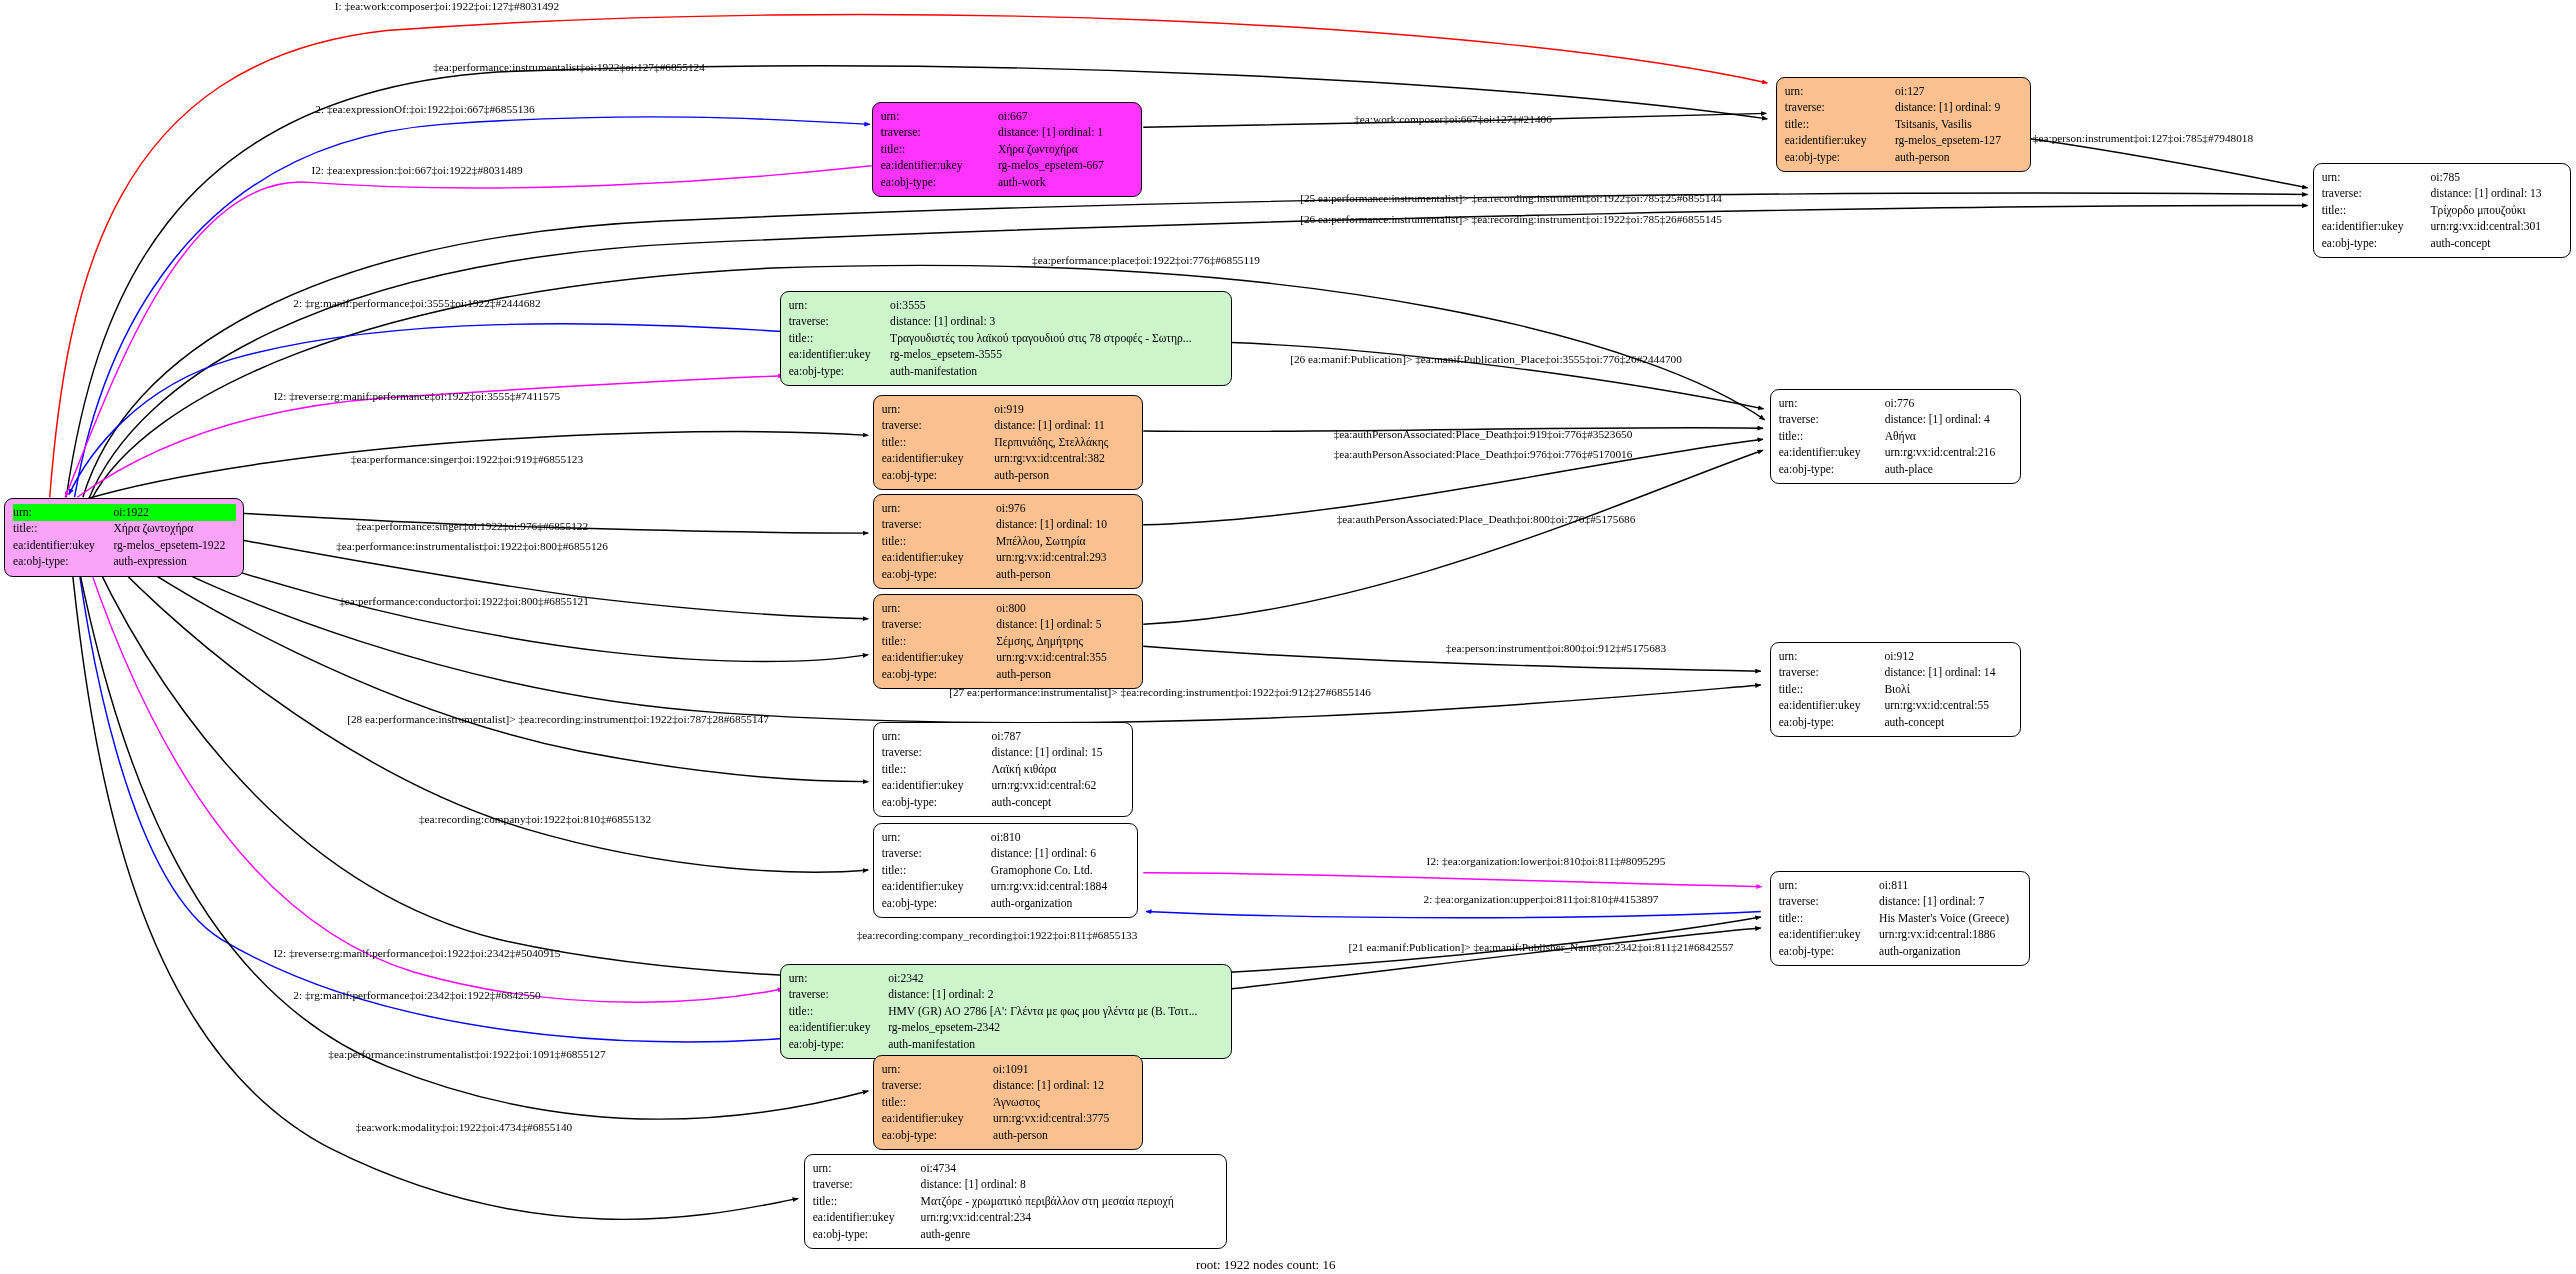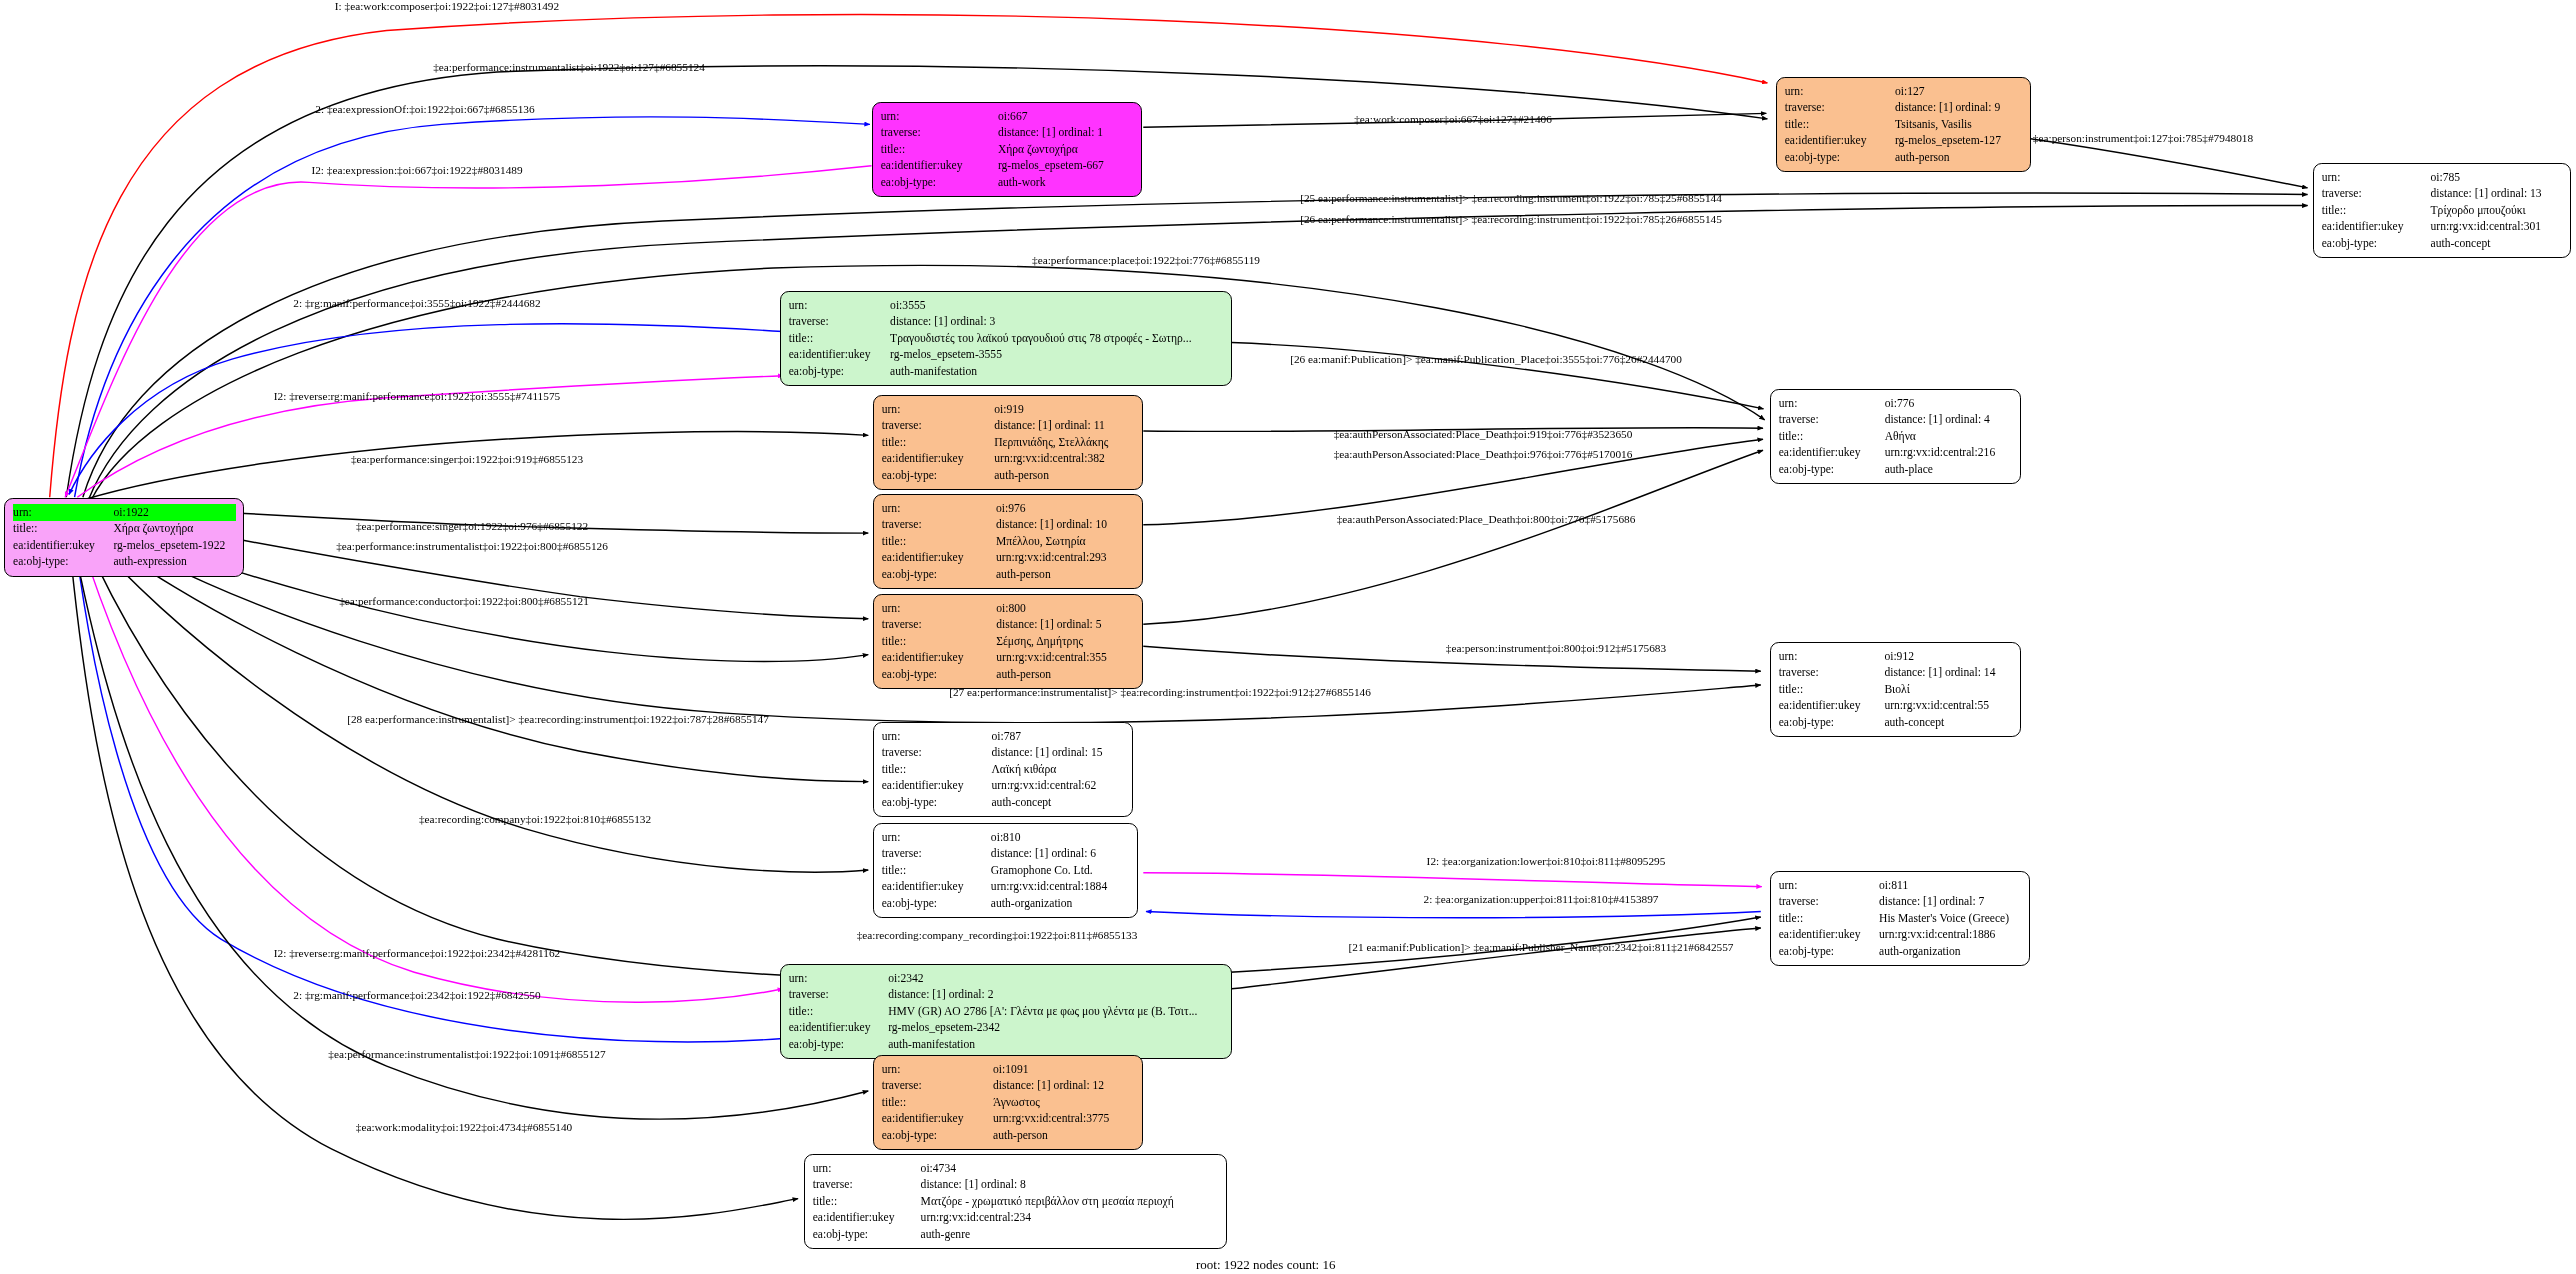--- a/index.html
+++ b/index.html
@@ -593,21 +593,21 @@
   <div class="elabel" style="left:472px;  top:547px;">‡ea:performance:instrumentalist‡oi:1922‡oi:800‡#6855126</div>
   <div class="elabel" style="left:1486px; top:520px;">‡ea:authPersonAssociated:Place_Death‡oi:800‡oi:776‡#5175686</div>
   <div class="elabel" style="left:464px;  top:602px;">‡ea:performance:conductor‡oi:1922‡oi:800‡#6855121</div>
   <div class="elabel" style="left:1556px; top:649px;">‡ea:person:instrument‡oi:800‡oi:912‡#5175683</div>
   <div class="elabel" style="left:1160px; top:693px;">[27 ea:performance:instrumentalist]&gt; ‡ea:recording:instrument‡oi:1922‡oi:912‡27#6855146</div>
   <div class="elabel" style="left:558px; top:720px;">[28 ea:performance:instrumentalist]&gt; ‡ea:recording:instrument‡oi:1922‡oi:787‡28#6855147</div>
   <div class="elabel" style="left:535px; top:820px;">‡ea:recording:company‡oi:1922‡oi:810‡#6855132</div>
   <div class="elabel" style="left:1546px; top:862px;">I2: ‡ea:organization:lower‡oi:810‡oi:811‡#8095295</div>
   <div class="elabel" style="left:1541px; top:900px;">2: ‡ea:organization:upper‡oi:811‡oi:810‡#4153897</div>
   <div class="elabel" style="left:997px; top:926px;margin-top:10px;">‡ea:recording:company_recording‡oi:1922‡oi:811‡#6855133</div>
-  <div class="elabel" style="left:417px;  top:954px;">I2: ‡reverse:rg:manif:performance‡oi:1922‡oi:2342‡#4281162</div>
+  <div class="elabel" style="left:417px;  top:954px;">I2: ‡reverse:rg:manif:performance‡oi:1922‡oi:2342‡#5040915</div>
   <div class="elabel" style="left:417px;  top:996px;">2: ‡rg:manif:performance‡oi:2342‡oi:1922‡#6842550</div>
   <div class="elabel" style="left:1541px; top:948px;">[21 ea:manif:Publication]&gt; ‡ea:manif:Publisher_Name‡oi:2342‡oi:811‡21#6842557</div>
   <div class="elabel" style="left:467px;  top:1055px;">‡ea:performance:instrumentalist‡oi:1922‡oi:1091‡#6855127</div>
   <div class="elabel" style="left:464px;  top:1128px;">‡ea:work:modality‡oi:1922‡oi:4734‡#6855140</div>
 
   <div class="footer" style="left:1196px; top:1257px;">root: 1922 nodes count: 16</div>
 
 </div>
 
 

